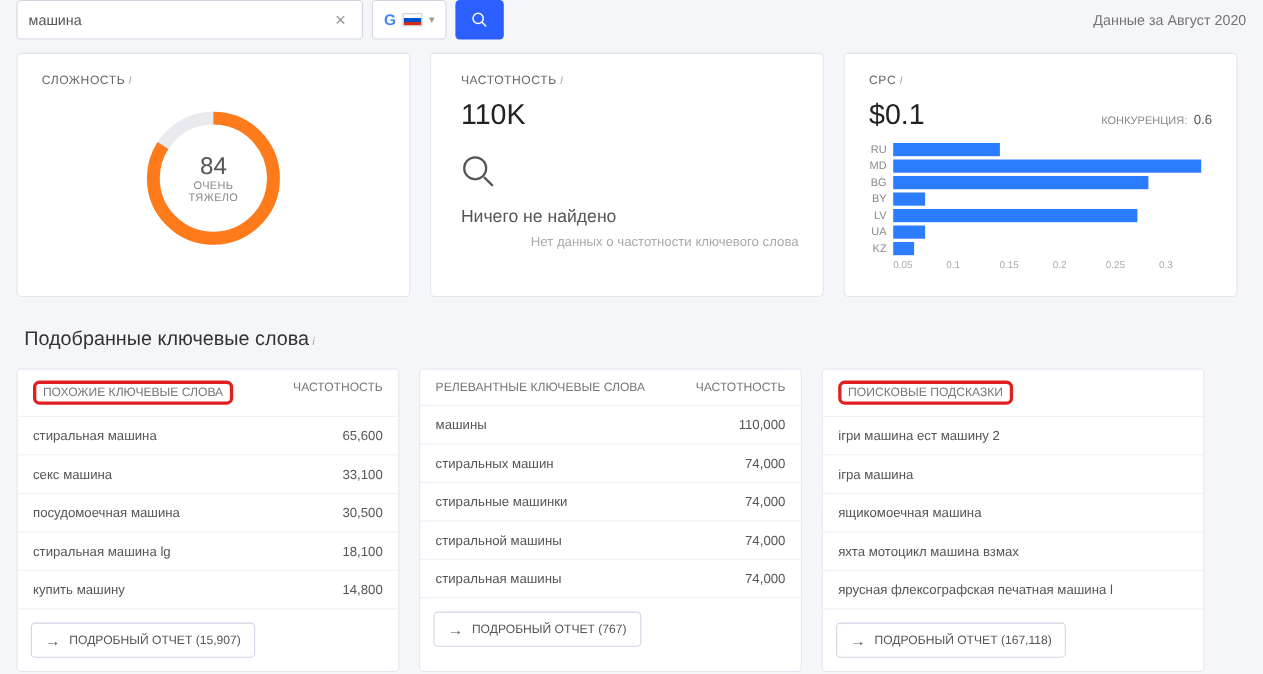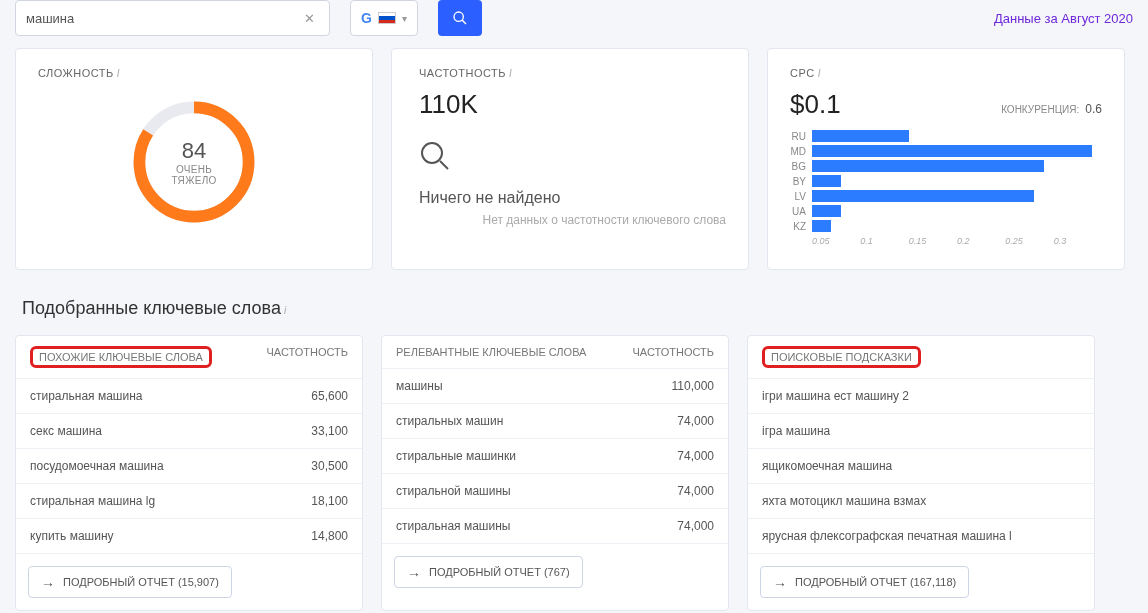--- a/index.html
+++ b/index.html
@@ -1,30 +1,30 @@
 <!DOCTYPE html>
 <html><head>
 <meta charset="utf-8">
 <style>
 * { box-sizing: border-box; margin: 0; padding: 0; }
 body { font-family: -apple-system, BlinkMacSystemFont, 'Segoe UI', Arial, sans-serif; background: #f5f6fa; color: #333; font-size: 13px; }
 .container { width: 1148px; }
 
 .topbar { display: flex; align-items: center; padding: 0 15px 12px; justify-content: space-between; }
-.search-wrap { display: flex; align-items: flex-end; gap: 20px; }
+.search-wrap { display: flex; align-items: flex-end; gap: 8px; }
 .search-input-box { background: #fff; border: 1px solid #d0d5e0; border-radius: 4px; width: 315px; height: 36px; display: flex; align-items: center; padding: 0 10px; }
 .search-input { border: none; outline: none; flex: 1; font-size: 13px; color: #555; }
 .clear-x { color: #999; cursor: pointer; padding: 0 4px; }
 .engine-select { background: #fff; border: 1px solid #d0d5e0; border-radius: 4px; height: 36px; display: flex; align-items: center; padding: 0 10px; gap: 6px; }
 .flag-ru { width: 18px; height: 12px; display: inline-block; background: linear-gradient(to bottom, #fff 33%, #0052cc 33%, #0052cc 66%, #d52b1e 66%); border: 1px solid #ccc; }
 .g-letter { color:#4285F4; font-weight: bold; font-size:14px; }
 .chev-down { font-size: 10px; color: #999; }
 .search-btn { background: #2c5fff; border-radius: 4px; width: 44px; height: 36px; display: flex; align-items: center; justify-content: center; cursor: pointer; }
 .search-btn svg { width: 16px; height: 16px; fill: none; stroke: #fff; stroke-width: 2; }
-.data-period { color: #6d28d9; font-size: 13px; }
+.data-period { color: #737373; font-size: 13px; }
 
 .cards { display: flex; gap: 18px; padding: 0 15px 20px; }
 .card { background: #fff; border: 1px solid #e3e6ef; border-radius: 4px; padding: 18px 22px; }
 .card1 { width: 358px; height: 222px; }
 .card2 { width: 358px; height: 222px; padding-left: 27px; }
 .card3 { width: 358px; height: 222px; position: relative; }
 .card-title { color: #666; font-size: 11px; letter-spacing: 0.5px; text-transform: uppercase; margin-bottom: 10px; }
 .info-i { font-style: italic; color: #aaa; font-size: 10px; margin-left: 3px; }
 
 .gauge-wrap { display: flex; justify-content: center; padding-top: 8px; }
@@ -41,21 +41,21 @@
 .not-found { font-size: 16px; color: #555; margin-top: 14px; margin-bottom: 6px; }
 .not-found-sub { font-size: 12px; color: #aaa; text-align: right; }
 
 .cpc-row { display: flex; justify-content: space-between; align-items: baseline; margin-bottom: 10px; }
 .comp-label { font-size: 10px; color: #888; }
 .comp-val { font-size: 12px; color: #555; margin-left: 6px; }
 .hbar { display: flex; align-items: center; margin-bottom: 3px; }
 .hbar-label { width: 22px; font-size: 10px; color: #888; text-align: right; padding-right: 6px; }
 .hbar-fill { height: 12px; background: #2c7cff; }
 .axis { display: flex; padding-left: 22px; font-size: 9px; color: #aaa; margin-top: 4px; }
-.axis span { flex: 1; font-style: italic; }
+.axis span { flex: 1; }
 
 .section-title { padding: 8px 22px 16px; font-size: 18px; color: #333; }
 .cols { display: flex; gap: 18px; padding: 0 15px 15px; }
 .col { background: #fff; border: 1px solid #e3e6ef; border-radius: 4px; width: 348px; }
 .col-head { display: flex; justify-content: space-between; padding: 10px 14px; font-size: 11px; color: #777; border-bottom: 1px solid #eef0f5; }
 .hl { border: 3px solid #e02020; border-radius: 6px; padding: 2px 6px; display: inline-block; }
 .row { display: flex; justify-content: space-between; padding: 10px 14px; font-size: 12px; color: #555; border-bottom: 1px solid #eef0f5; }
 .report-btn { margin: 12px; display: inline-flex; align-items: center; border: 1px solid #cfd5e4; border-radius: 4px; padding: 7px 12px; font-size: 11px; color: #555; gap: 8px; cursor: pointer; }
 .arrow-r { font-size: 14px; }
 </style>

